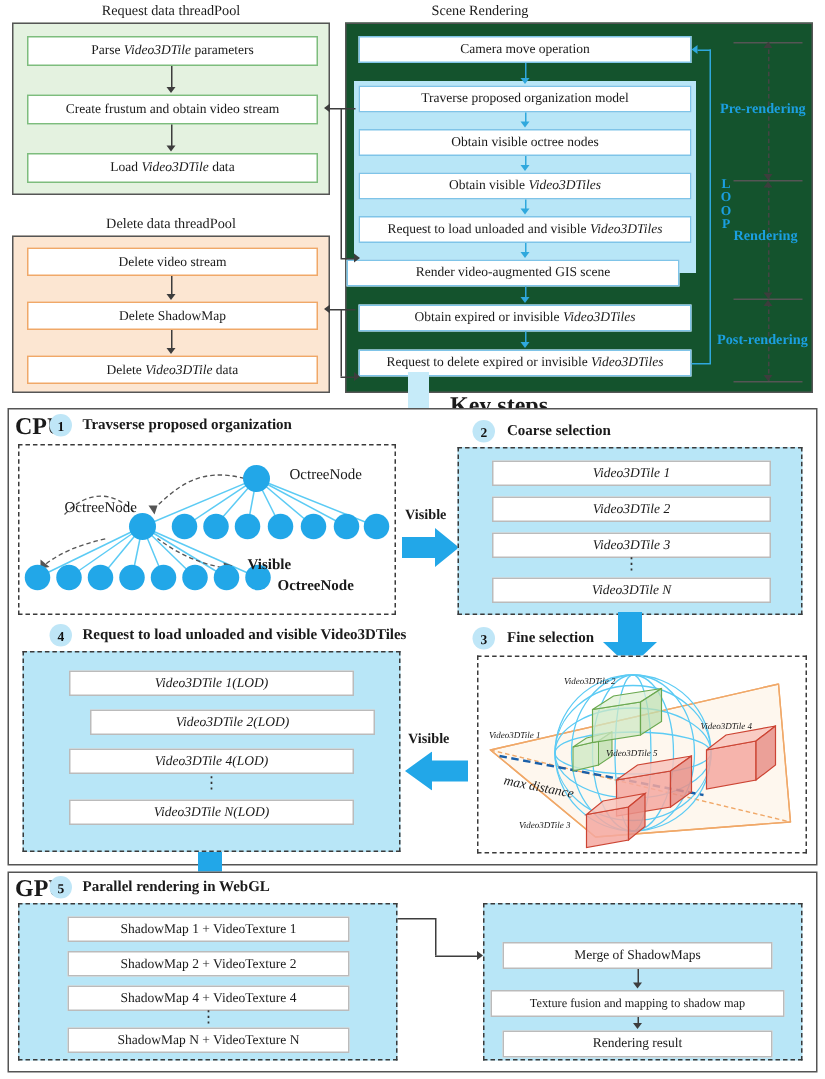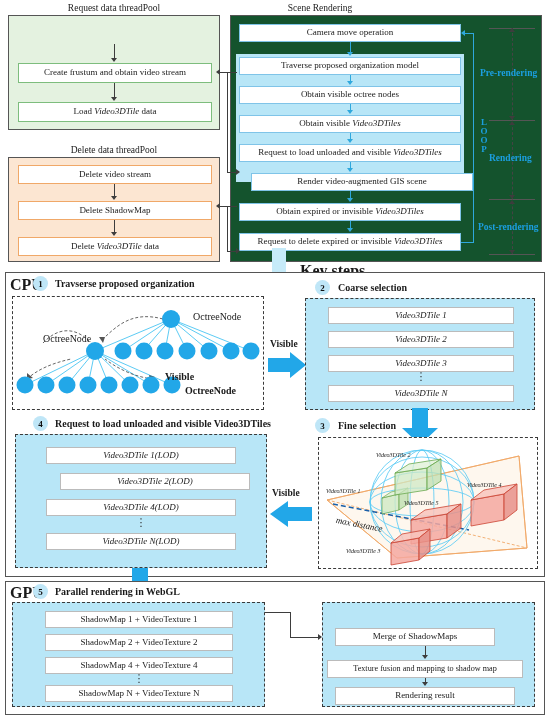--- a/index.html
+++ b/index.html
@@ -63,20 +63,23 @@
   .nodelbl{font-size:10px;font-weight:bold;}
   .nodelbl.thin{font-weight:normal;}
   .tiledots{font-size:11px;line-height:4px;letter-spacing:0;text-align:center;color:#333;}
 </style>
 </head>
 <body>
 
 <div class="abs cap" style="left:8px;top:3px;width:212px;">Request data threadPool</div>
 
 <div class="abs panel green" style="left:8px;top:15px;width:212px;height:115px;">
+  <div class="abs pbox green" style="left:9px;top:8px;width:194px;height:20px;">
+    <span>Parse <i>Video3DTile</i> parameters</span>
+  </div>
   <div class="abs pbox green" style="left:9px;top:47px;width:194px;height:20px;">
     <span>Create frustum and obtain video stream</span>
   </div>
   <div class="abs pbox green" style="left:9px;top:86px;width:194px;height:20px;">
     <span>Load <i>Video3DTile</i> data</span>
   </div>
 
   <div class="abs vline" style="left:105px;top:28px;height:15px;"></div>
   <div class="abs arrowdown" style="left:102px;top:42px;"></div>
   <div class="abs vline" style="left:105px;top:67px;height:15px;"></div>
@@ -115,21 +118,21 @@
   </div>
   <div class="abs pbox" style="left:8px;top:70px;width:222px;height:18px;">
     <span>Obtain visible octree nodes</span>
   </div>
   <div class="abs pbox" style="left:8px;top:99px;width:222px;height:18px;">
     <span>Obtain visible <i>Video3DTiles</i></span>
   </div>
   <div class="abs pbox" style="left:8px;top:128px;width:222px;height:18px;">
     <span>Request to load unloaded and visible <i>Video3DTiles</i></span>
   </div>
-  <div class="abs pbox" style="left:20px;top:157px;width:222px;height:18px;">
+  <div class="abs pbox" style="left:0;top:157px;width:222px;height:18px;">
     <span>Render video-augmented GIS scene</span>
   </div>
   <div class="abs pbox" style="left:8px;top:187px;width:222px;height:18px;">
     <span>Obtain expired or invisible <i>Video3DTiles</i></span>
   </div>
   <div class="abs pbox" style="left:8px;top:217px;width:222px;height:18px;">
     <span>Request to delete expired or invisible <i>Video3DTiles</i></span>
   </div>
 
   <div class="abs vline blue" style="left:119px;top:26px;height:11px;"></div>
@@ -402,21 +405,21 @@
     <span>ShadowMap N + VideoTexture N</span>
   </div>
 </div>
 
 <div class="abs hline" style="left:265px;top:612px;width:25px;"></div>
 <div class="abs vline" style="left:290px;top:612px;height:25px;"></div>
 <div class="abs hline" style="left:290px;top:637px;width:30px;"></div>
 <div class="abs arrowright" style="left:318px;top:634px;"></div>
 
 <div class="abs dashreg" style="left:322px;top:602px;width:213px;height:105px;">
-  <div class="abs pbox" style="left:12px;top:25px;width:160px;height:18px;border-color:#bbb;">
+  <div class="abs pbox" style="left:12px;top:25px;width:180px;height:18px;border-color:#bbb;">
     <span>Merge of ShadowMaps</span>
   </div>
   <div class="abs pbox" style="left:12px;top:84px;width:180px;height:18px;border-color:#bbb;">
     <span>Rendering result</span>
   </div>
   <div class="abs pbox" style="left:4px;top:57px;width:196px;height:18px;border-color:#bbb;">
     <span style="font-size:8.2px;">Texture fusion and mapping to shadow map</span>
   </div>
   <div class="abs vline" style="left:102px;top:43px;height:10px;"></div>
   <div class="abs arrowdown" style="left:99px;top:52px;"></div>

